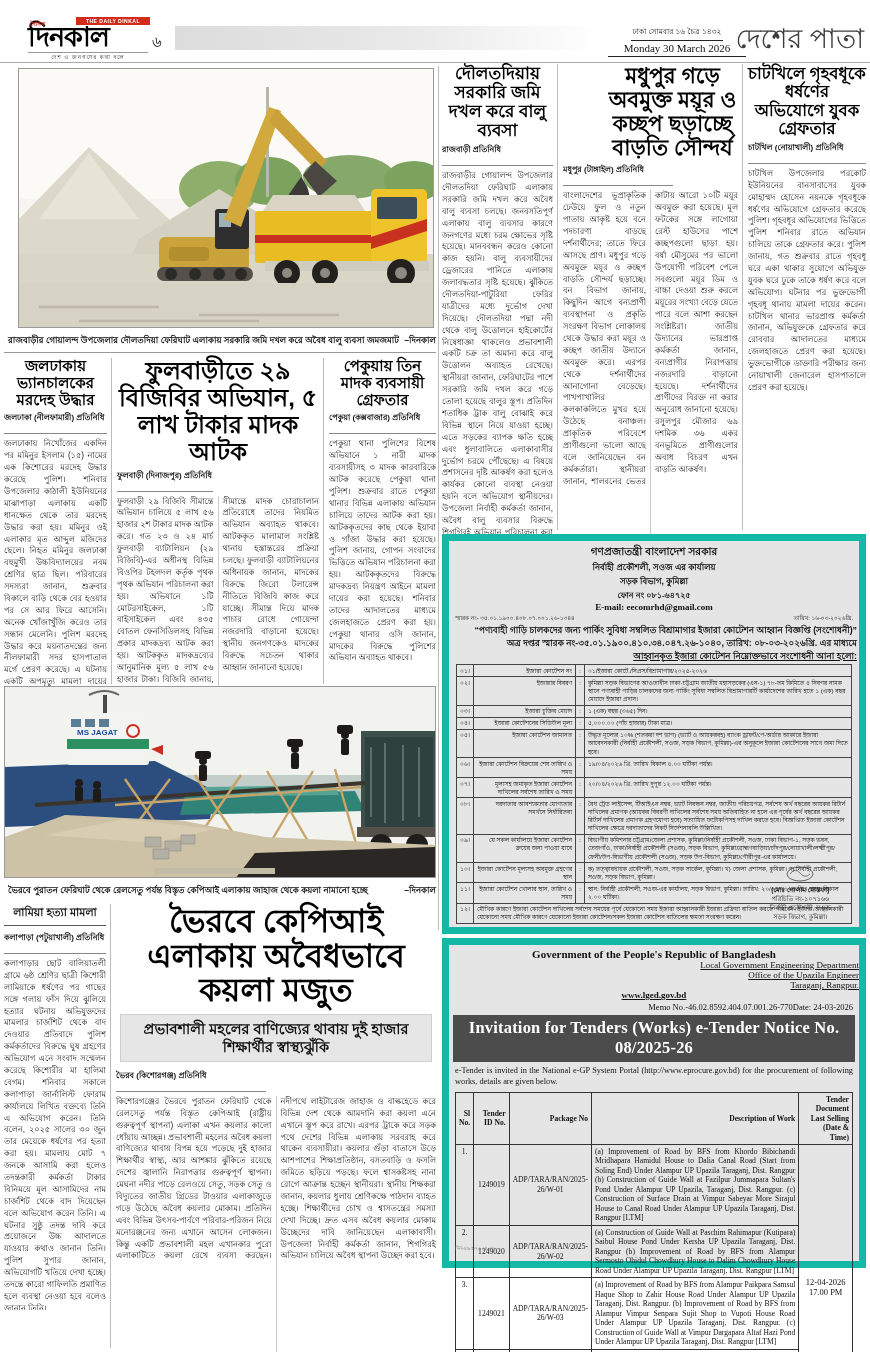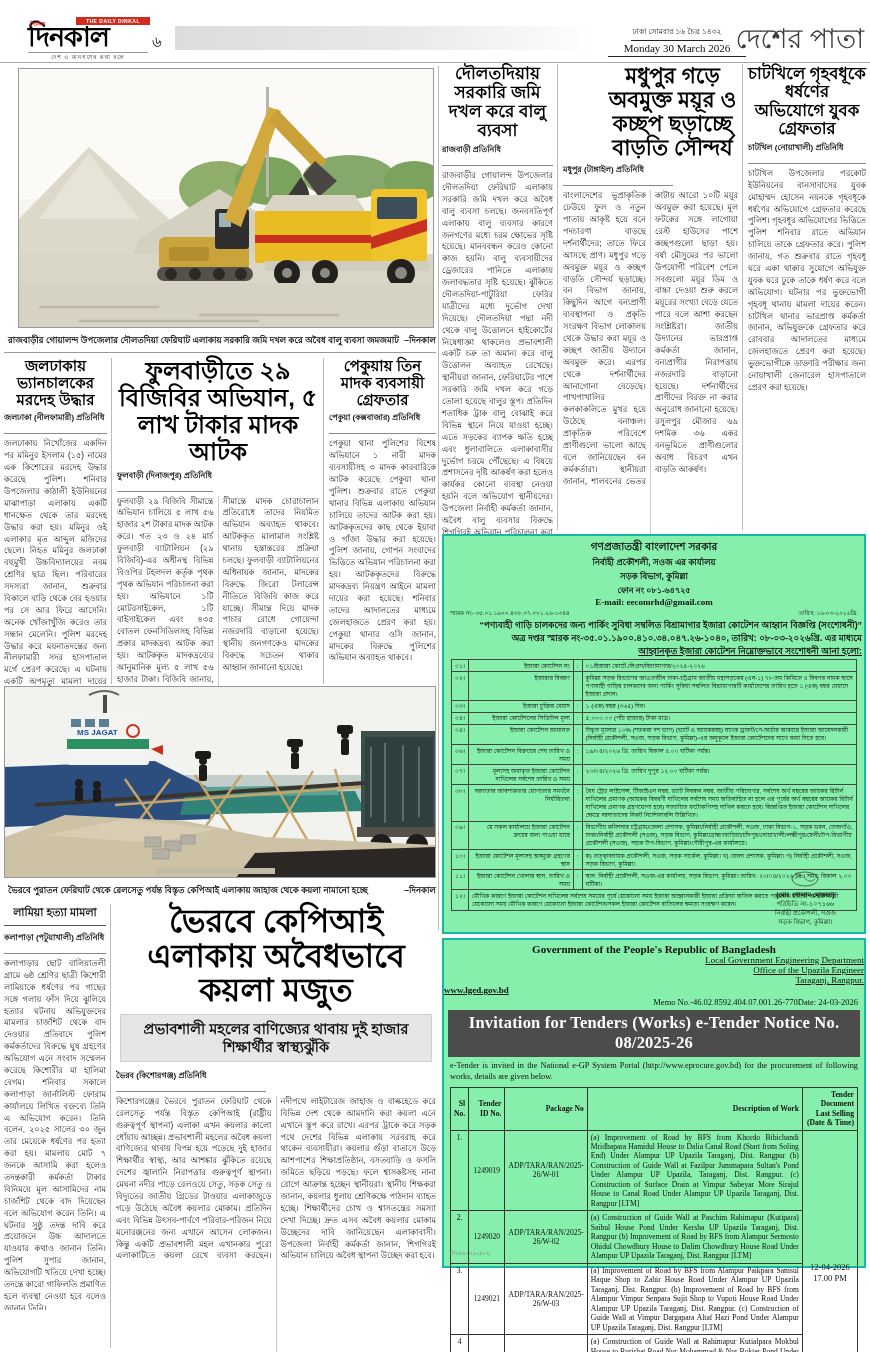--- a/index.html
+++ b/index.html
@@ -31,42 +31,42 @@
   .v-rule { position:absolute; top:0; bottom:0; border-left:1px solid #bbb; }
   .caption { font-size:8.6px; font-weight:bold; color:#111; display:flex; justify-content:space-between; }
   .subhead-box { background:#e6e6e6; border:1px solid #cfcfcf; font-weight:bold; text-align:center; font-size:14.5px; line-height:1.25; padding:5px 8px; }
 
   
   .left-region { position:absolute; left:4px; top:66px; width:432px; height:1282px; }
   .right-region { position:absolute; left:442px; top:64px; width:424px; height:1288px; }
   .region-divider { position:absolute; left:438px; top:66px; height:864px; border-left:1px solid #bbb; }
 
   
-  .tender-box { position:absolute; border:2px solid #14b8a6; background:#86efac; }
+  .tender-box { position:absolute; border:7px solid #14b8a6; background:#e5e5e5; }
   .tb-center { text-align:center; }
   .bn-h1 { font-size:10.5px; font-weight:bold; }
   .bn-h2 { font-size:8.5px; font-weight:bold; }
   .bn-h3 { font-size:8px; font-weight:bold; }
   .bn-email { font-family:"Liberation Serif", serif; font-size:9px; font-weight:bold; }
   .bn-memo { display:flex; justify-content:space-between; font-size:5.8px; padding:1px 4px; }
   .bn-title { font-size:8.8px; font-weight:bold; text-align:right; line-height:1.45; }
   .bn-title .u { text-decoration:underline; }
   table.bn-table { width:calc(100% - 10px); margin:2px 5px; border-collapse:collapse; font-size:6px; line-height:1.35; }
   table.bn-table td { border:0.5px solid #444; padding:1.5px 3px; vertical-align:top; }
   table.bn-table td.no { width:4%; text-align:left; }
   table.bn-table td.lbl { width:26%; text-align:right; }
   table.bn-table td.cln { width:2%; text-align:center; }
   table.bn-table td.val { width:68%; text-align:left; }
   .sign-block { text-align:center; font-size:6.5px; line-height:1.4; }
   .sign-block .nm { font-weight:bold; }
 
   .en-box { font-family:"Liberation Serif", serif; }
   .en-h1 { font-size:11px; font-weight:bold; text-align:center; }
   .en-h2 { font-size:9px; text-align:right;text-decoration:underline; }
-  .en-web { font-size:9px; font-weight:bold; text-decoration:underline; }
+  .en-web { font-size:9px; font-weight:bold; text-decoration:underline; text-align:center; }
   .en-memo { display:flex; justify-content:flex-end; font-size:8.5px; padding:2px 6px 1px; }
   .en-titlebar { background:#4c4c4c; color:#fff; font-weight:bold; font-size:16.5px; text-align:center; margin:2px 4px; padding:3px 0 4px; letter-spacing:.2px; }
   .en-intro { font-size:8.3px; text-align:justify; padding:2px 6px; line-height:1.3; }
   table.en-table { width:calc(100% - 12px); margin:2px 6px; border-collapse:collapse; font-size:7.6px; line-height:1.25; }
   table.en-table th, table.en-table td { border:0.7px solid #333; padding:2px 3px; vertical-align:top; }
   table.en-table th { font-weight:bold; text-align:right; vertical-align:middle; }
   table.en-table td.c { text-align:center; }
   table.en-table td.desc { text-align:justify; }
   table.en-table td.date-cell { text-align:center; vertical-align:middle; font-size:8.5px; }
   .en-sign { text-align:center; font-size:8.5px; line-height:1.35; }

